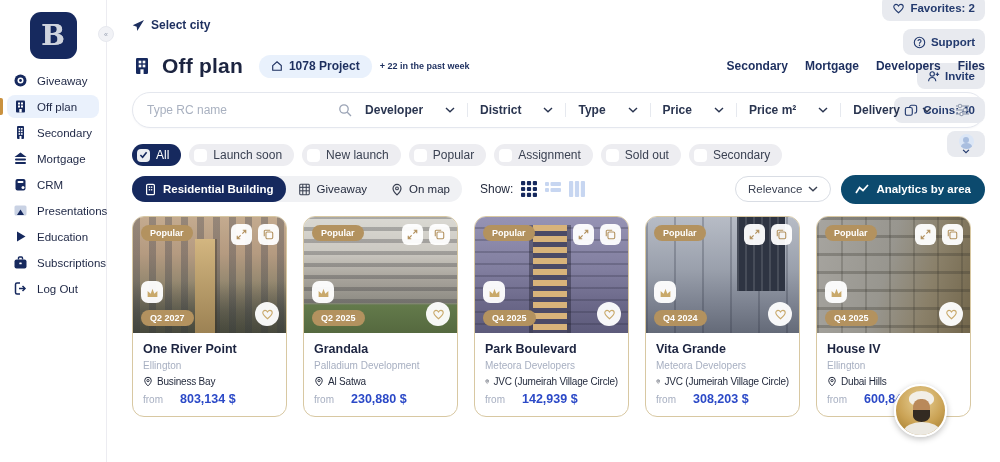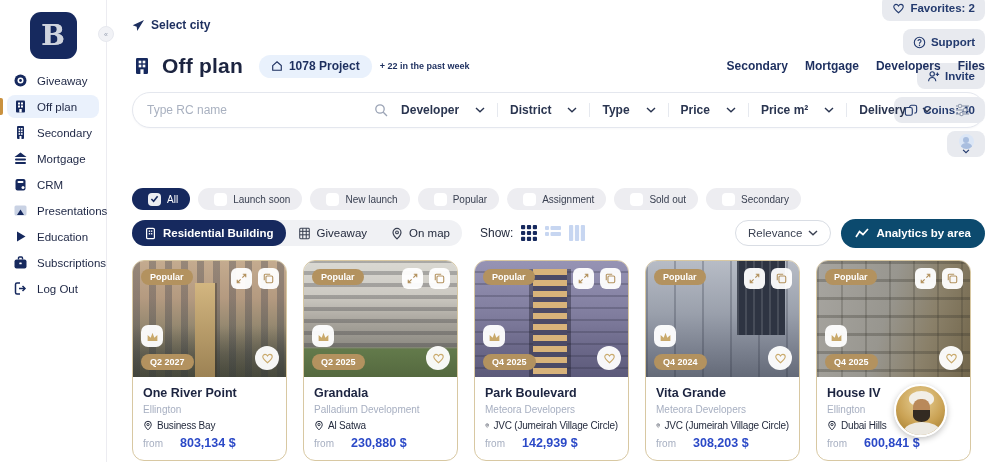--- a/index.html
+++ b/index.html
@@ -42,27 +42,27 @@
           display:flex; align-items:center; gap:6px; font-size:12px; font-weight:bold; color:#1d2f5f; }
   .project-delta { margin-left:8px; font-size:9px; font-weight:bold; color:#1d2f5f; }
   .header-links { margin-left:auto; display:flex; gap:17px; }
   .header-link { font-size:12px; font-weight:bold; color:#1d2f5f; }
 
   .searchbar { margin-top:12px; height:36px; border:1px solid #e4e7ee; border-radius:18px; background:#fff;
           display:flex; align-items:center; padding:0 14px; box-shadow:0 1px 2px rgba(20,30,60,.03); }
   .searchbar input { border:none; outline:none; flex:1; font-size:12px; color:#333; font-family:"Liberation Sans",sans-serif; }
   .searchbar input::placeholder { color:#a9b1c0; }
   .filters { display:flex; align-items:center; }
-  .filter { display:flex; align-items:center; gap:16px; font-size:12px; font-weight:bold; color:#2a3550; padding:0 12px; }
+  .filter { display:flex; align-items:center; gap:22px; font-size:12px; font-weight:bold; color:#2a3550; padding:0 12px; }
   .fdiv { width:1px; height:14px; background:#e6e9ef; }
   .sliders-btn { margin-left:10px; display:flex; align-items:center; }
 
   .chips { margin-top:16px; display:flex; gap:8px; align-items:center; }
-  .chip { height:22px; border-radius:11px; background:#ededf1; padding:0 12px 0 16px; display:flex; align-items:center;
-          gap:6px; font-size:10px; color:#3a4152;margin-top:44px; }
+  .chip { height:22px; border-radius:11px; background:#ededf1; padding:0 12px 0 5px; display:flex; align-items:center;
+          gap:6px; font-size:12px; color:#3a4152; }
   .chip .box { width:13px; height:13px; background:#fff; border-radius:4px; display:flex; align-items:center; justify-content:center; }
   .chip.active { background:#16295e; color:#fff; }
   .chip.active .box { background:#eceef2; }
 
   .viewrow { margin-top:9px; display:flex; align-items:center; height:28px; }
   .segmented { background:#f0f1f4; border-radius:14px; height:26px; display:flex; align-items:center; }
   .seg { display:flex; align-items:center; gap:6px; padding:0 12px; font-size:11.5px; color:#242b3e; height:26px; white-space:nowrap; }
   .seg.active { background:#16295e; color:#fff; border-radius:14px; font-weight:bold; }
   .show-group { margin-left:18px; display:flex; align-items:center; gap:8px; font-size:12px; color:#242b3e; }
   .view-ic { display:flex; align-items:center; }

